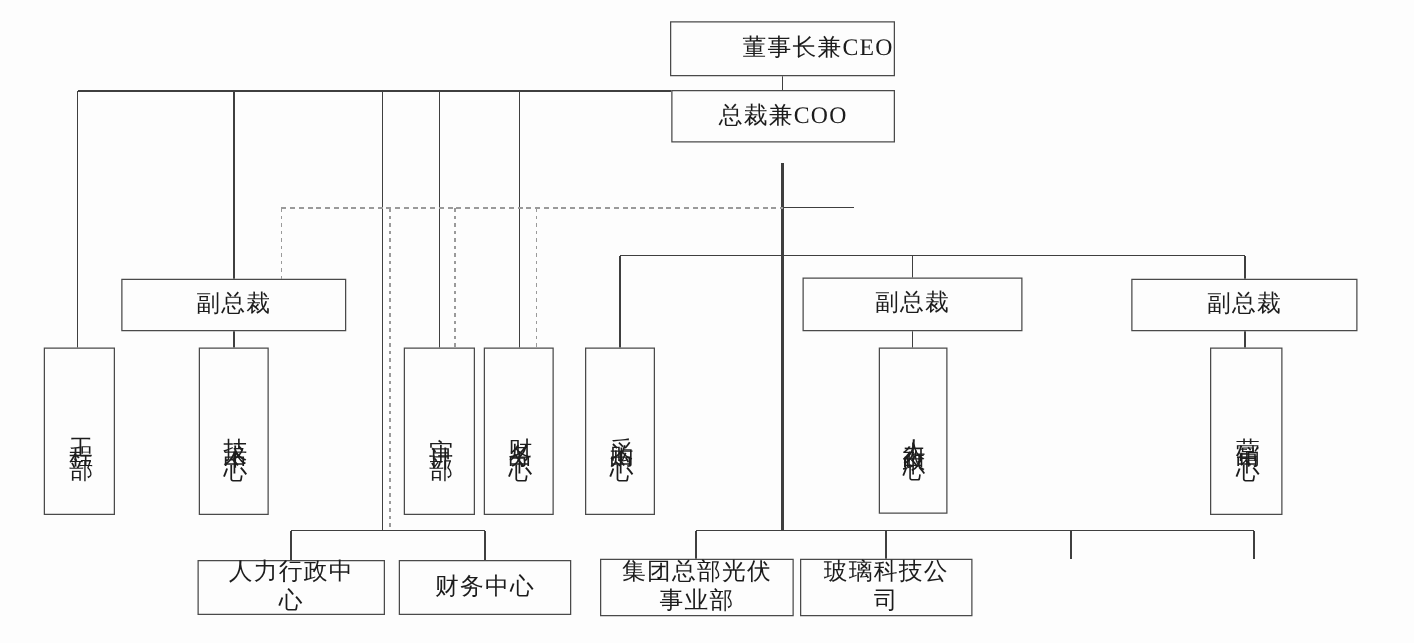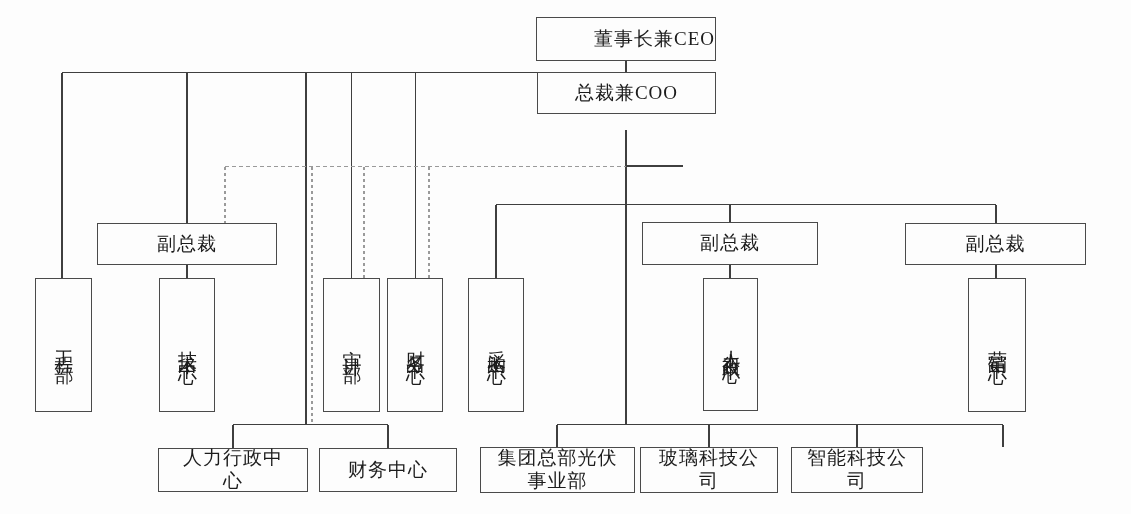--- a/index.html
+++ b/index.html
@@ -165,17 +165,14 @@
   </div>
   <div class="box company" id="anhui">
     <span>财务中心</span>
   </div>
   <div class="box company" id="group-pv">
     <span>集团总部光伏事业部</span>
   </div>
   <div class="box company" id="glass">
     <span>玻璃科技公司</span>
   </div>
-  <div class="box company" id="smart">
-    <span>智能科技公司</span>
-  </div>
 
 </div>
 
 </body></html>

